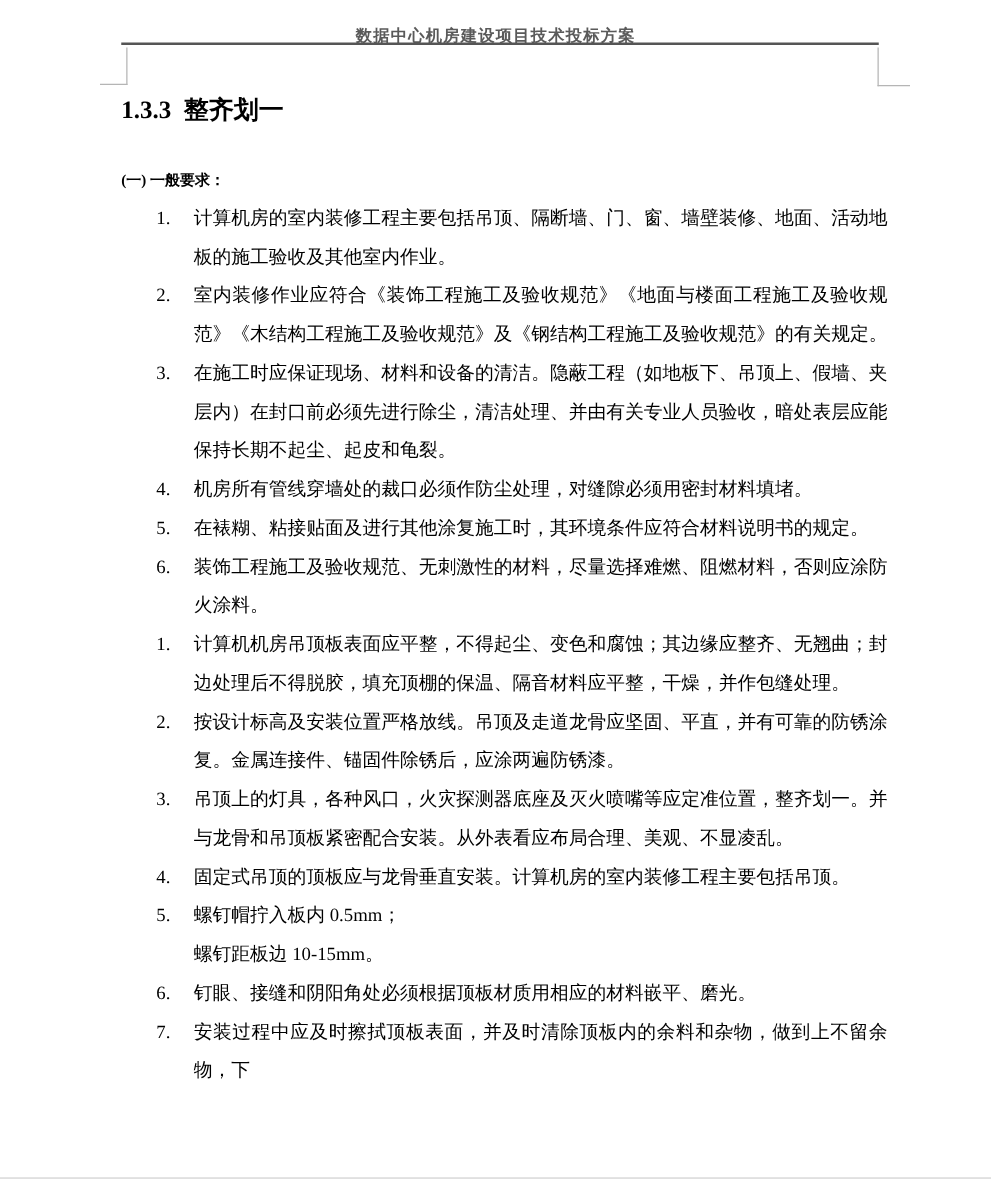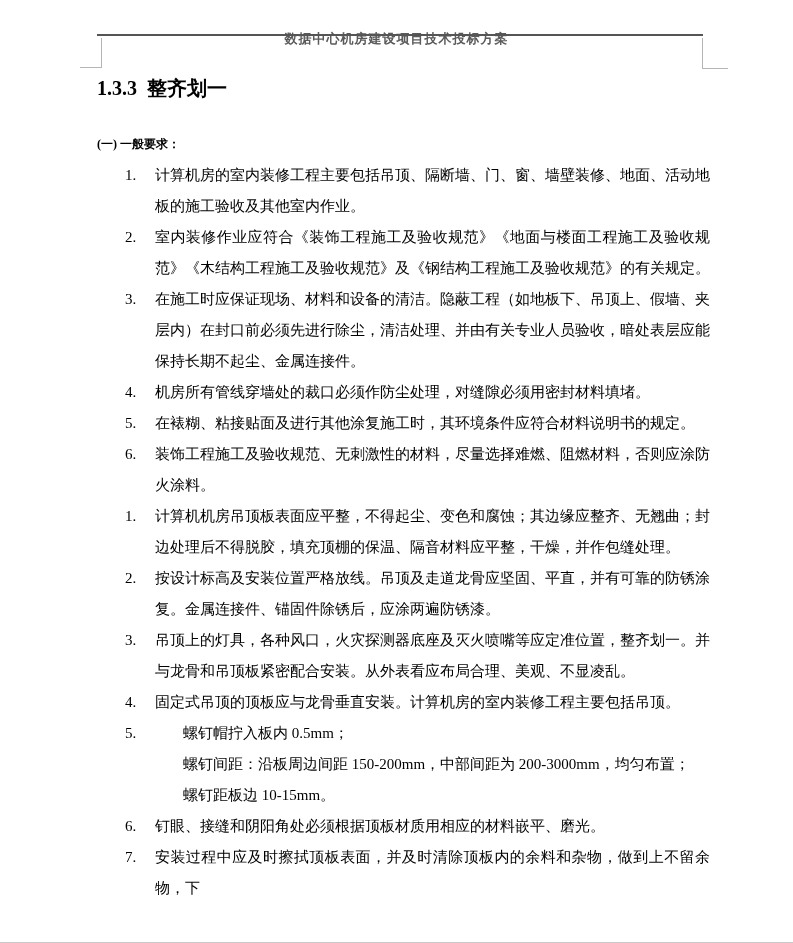--- a/index.html
+++ b/index.html
@@ -6,21 +6,21 @@
   body {
     width: 793px; height: 943px;
     background: #ffffff;
     color: #000000;
     font-family: "Liberation Serif", "DejaVu Serif", serif;
     position: relative;
     overflow: hidden;
   }
   
   .doc-header-title {
-    position: absolute; top: 30px; left: 0; width: 100%;
+    position: absolute; top: 20px; left: 0; width: 100%;
     text-align: center;
     font-size: 13px; font-weight: bold; color: #5a5a5a;
     letter-spacing: 1px;
   }
   .header-rule {
     position: absolute; left: 97px; top: 34px; width: 606px;
     border-top: 2px solid #555555;
   }
   
   .crop-tl {
@@ -51,21 +51,21 @@
   .item .num {
     flex: 0 0 58px; box-sizing: border-box; padding-left: 28px;
     font-size: 15px; line-height: 31px;
   }
   .item .itext {
     flex: 1 1 auto;
     font-size: 15px; line-height: 31px;
     text-align: justify; text-justify: inter-ideograph;
   }
   .item .itext .main { display: block; }
-  .item .itext .subline { display: block; text-align: left; margin-left: 28px; }
+  .item .itext .subline { display: block; text-align: left; }
 </style>
 </head>
 <body>
 
 <div class="doc-header-title">数据中心机房建设项目技术投标方案</div>
 <div class="header-rule"></div>
 <div class="crop-tl"></div>
 <div class="crop-tr"></div>
 
 <div class="content">
@@ -77,21 +77,21 @@
   <div class="item">
     <span class="num">1.</span>
     <span class="itext">计算机房的室内装修工程主要包括吊顶、隔断墙、门、窗、墙壁装修、地面、活动地板的施工验收及其他室内作业。</span>
   </div>
   <div class="item">
     <span class="num">2.</span>
     <span class="itext">室内装修作业应符合《装饰工程施工及验收规范》《地面与楼面工程施工及验收规范》《木结构工程施工及验收规范》及《钢结构工程施工及验收规范》的有关规定。</span>
   </div>
   <div class="item">
     <span class="num">3.</span>
-    <span class="itext">在施工时应保证现场、材料和设备的清洁。隐蔽工程（如地板下、吊顶上、假墙、夹层内）在封口前必须先进行除尘，清洁处理、并由有关专业人员验收，暗处表层应能保持长期不起尘、金属连接件。</span>
+    <span class="itext">在施工时应保证现场、材料和设备的清洁。隐蔽工程（如地板下、吊顶上、假墙、夹层内）在封口前必须先进行除尘，清洁处理、并由有关专业人员验收，暗处表层应能保持长期不起尘、起皮和龟裂。</span>
   </div>
   <div class="item">
     <span class="num">4.</span>
     <span class="itext">机房所有管线穿墙处的裁口必须作防尘处理，对缝隙必须用密封材料填堵。</span>
   </div>
   <div class="item">
     <span class="num">5.</span>
     <span class="itext">在裱糊、粘接贴面及进行其他涂复施工时，其环境条件应符合材料说明书的规定。</span>
   </div>
   <div class="item">
@@ -113,21 +113,20 @@
     <span class="itext">吊顶上的灯具，各种风口，火灾探测器底座及灭火喷嘴等应定准位置，整齐划一。并与龙骨和吊顶板紧密配合安装。从外表看应布局合理、美观、不显凌乱。</span>
   </div>
   <div class="item">
     <span class="num">4.</span>
     <span class="itext">固定式吊顶的顶板应与龙骨垂直安装。计算机房的室内装修工程主要包括吊顶。</span>
   </div>
   <div class="item">
     <span class="num">5.</span>
     <span class="itext">
       <span class="subline">螺钉帽拧入板内 0.5mm；</span>
-      <span class="subline">螺钉间距：沿板周边间距 150-200mm，中部间距为 200-3000mm，均匀布置；</span>
       <span class="subline">螺钉距板边 10-15mm。</span>
     </span>
   </div>
   <div class="item">
     <span class="num">6.</span>
     <span class="itext">钉眼、接缝和阴阳角处必须根据顶板材质用相应的材料嵌平、磨光。</span>
   </div>
   <div class="item">
     <span class="num">7.</span>
     <span class="itext">安装过程中应及时擦拭顶板表面，并及时清除顶板内的余料和杂物，做到上不留余物，下</span>

